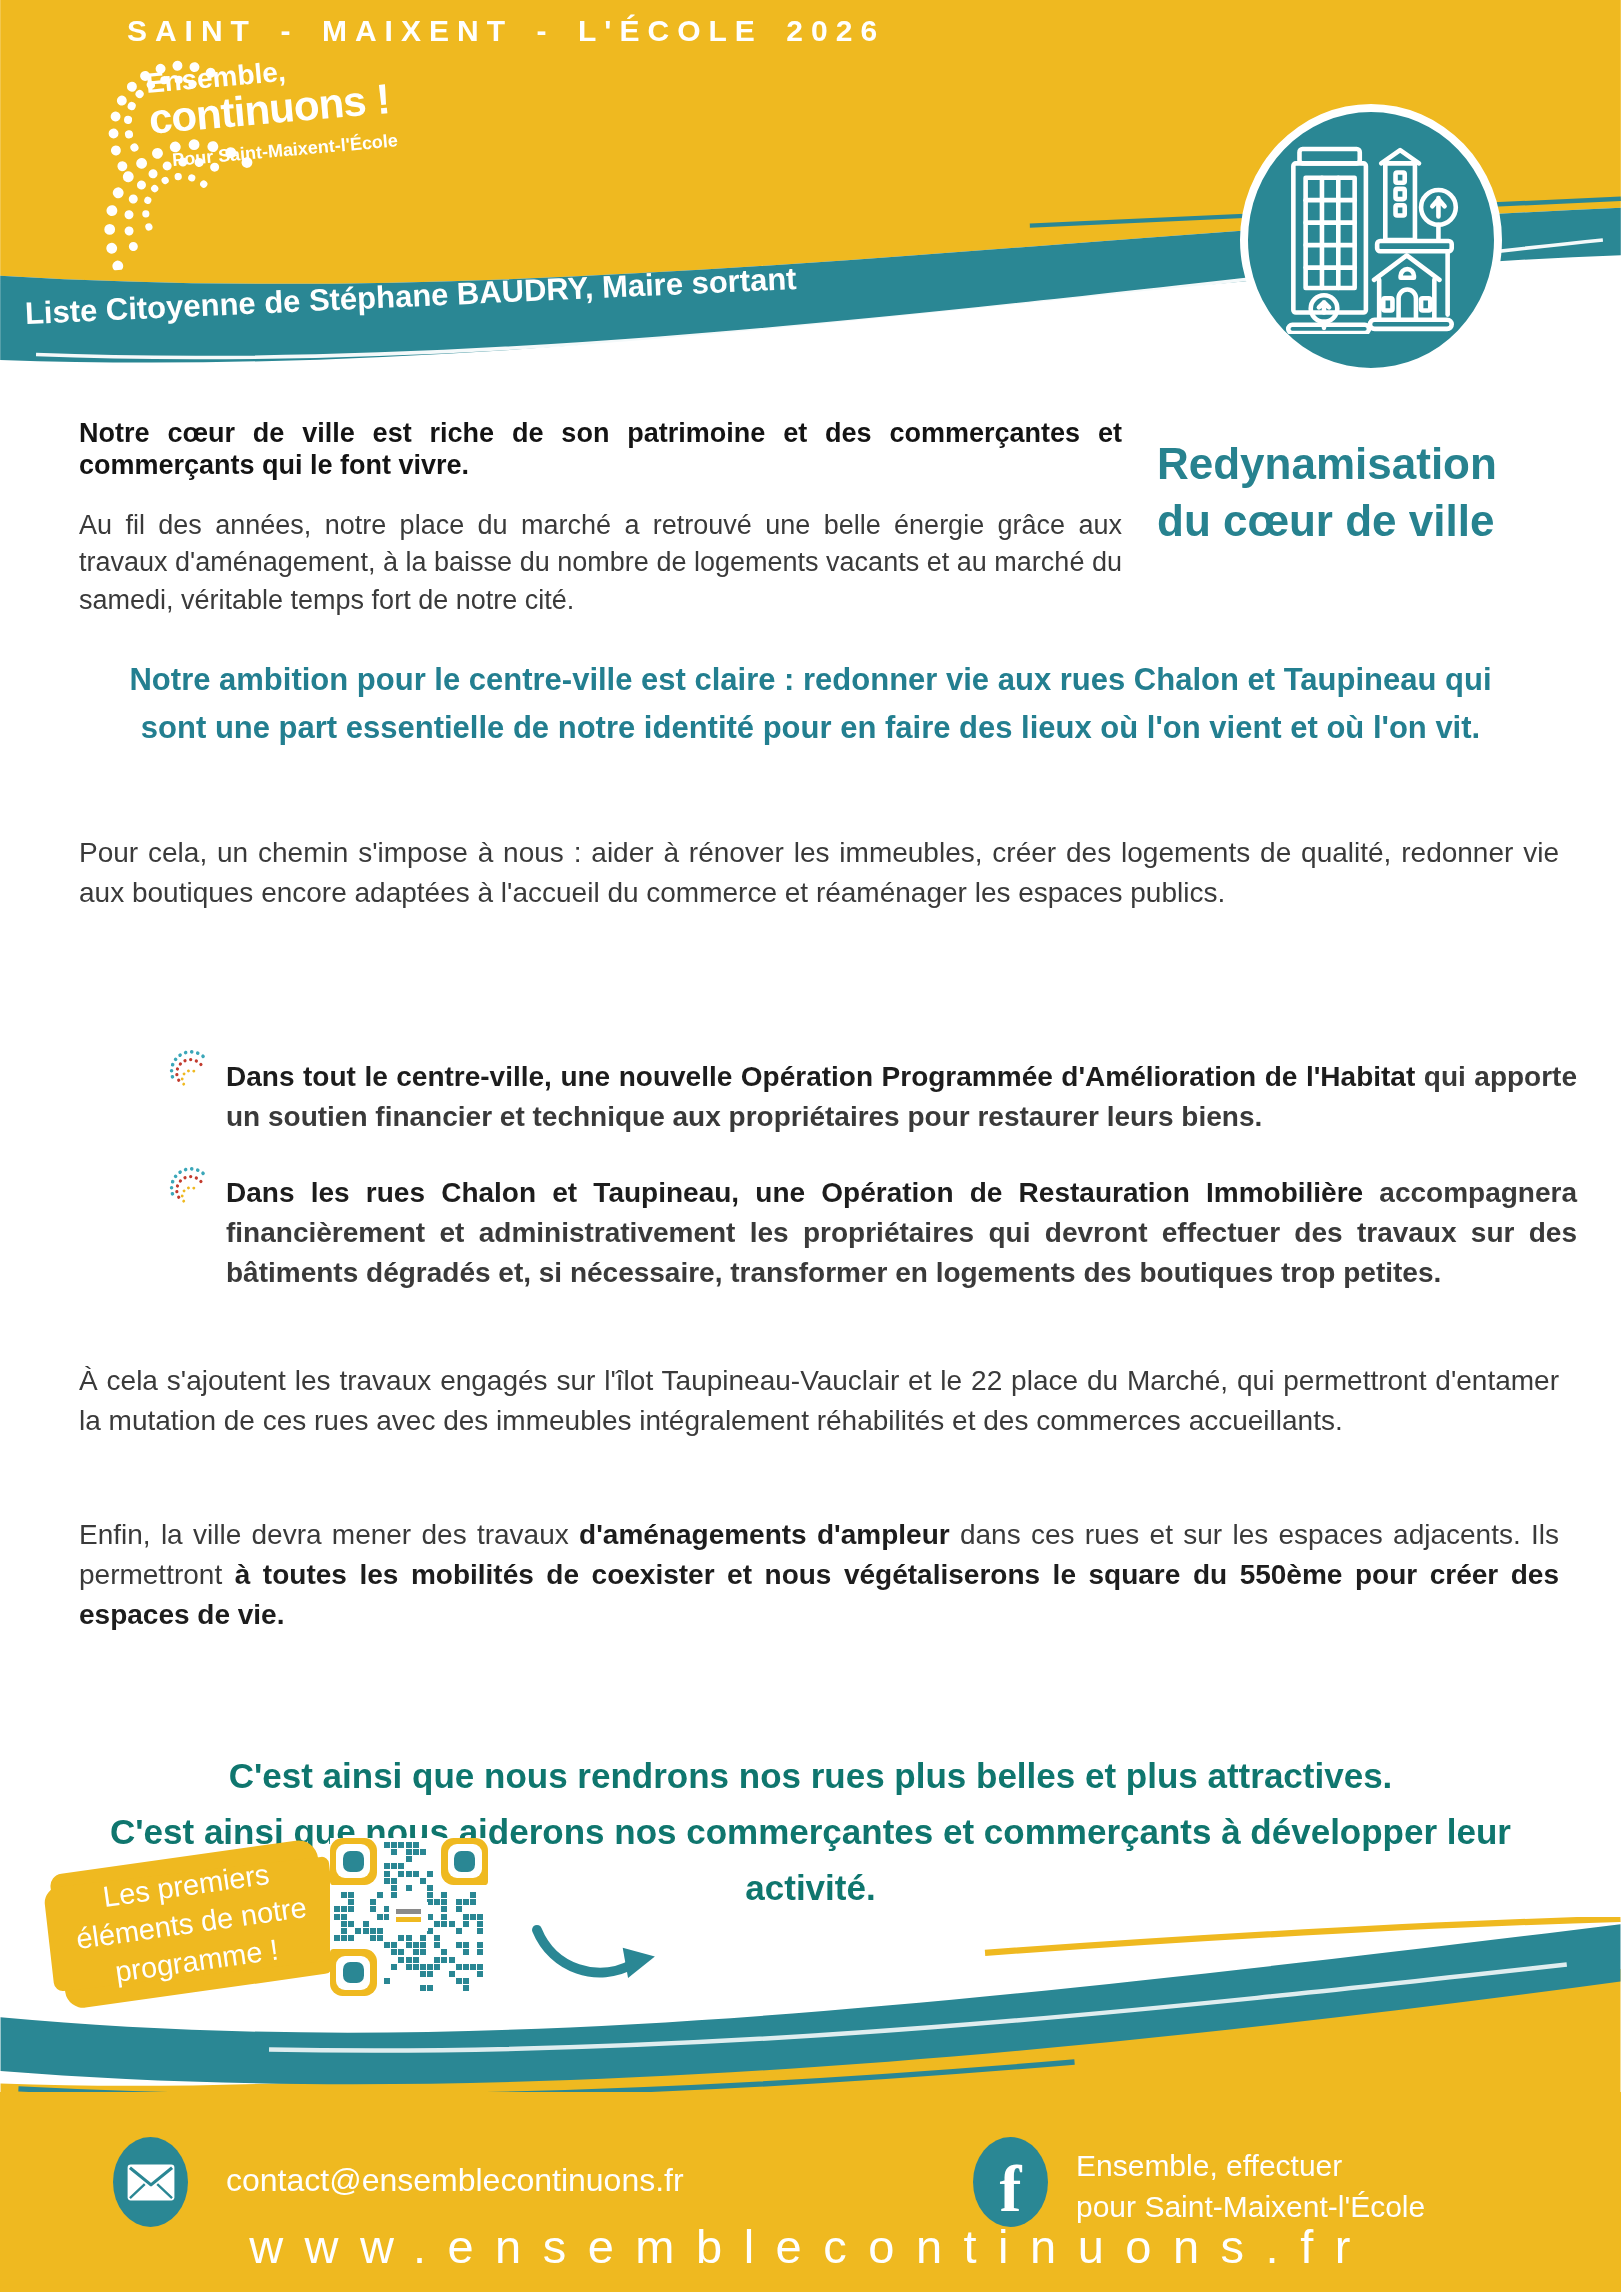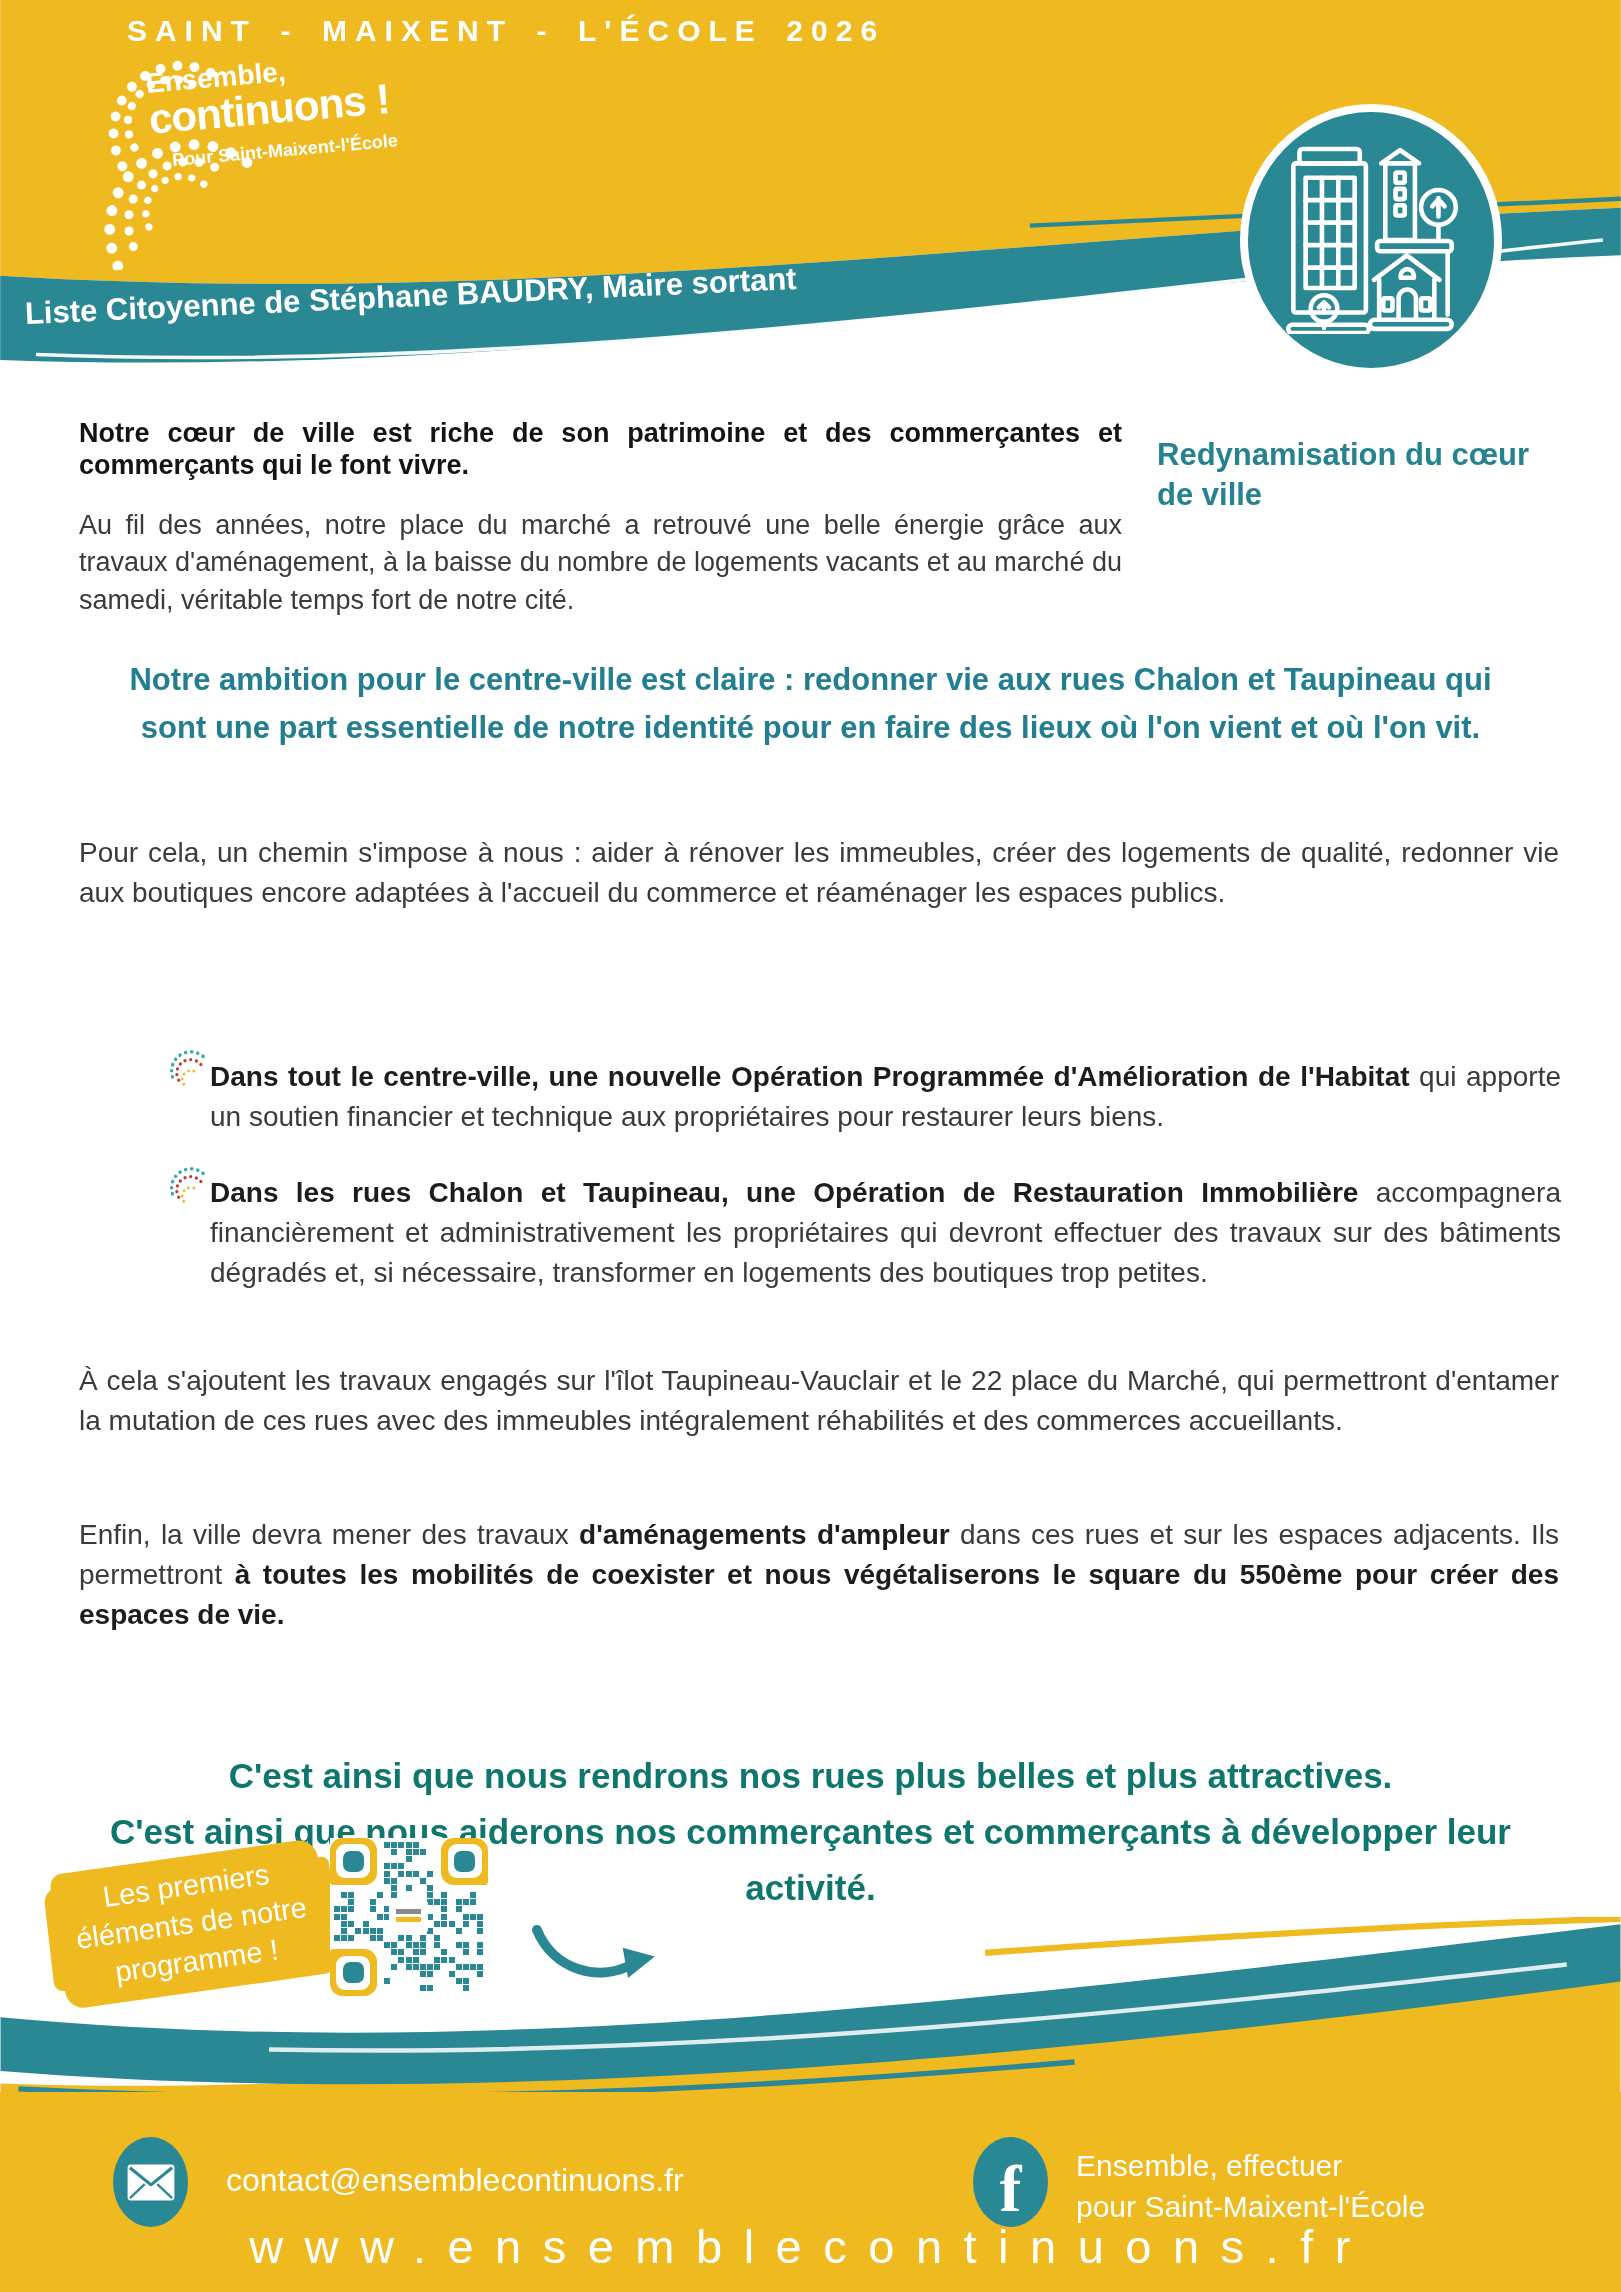--- a/index.html
+++ b/index.html
@@ -36,41 +36,41 @@
   .intro-heading{
     position:absolute;left:79px;top:417px;width:1043px;
     font-size:27px;font-weight:bold;color:#141414;line-height:1.2;text-align:justify;
   }
   .intro-body{
     position:absolute;left:79px;top:507px;width:1043px;
     font-size:27px;color:#3a3a3a;line-height:1.38;text-align:justify;
   }
   .topic-heading{
     position:absolute;left:1157px;top:435px;width:385px;
-    font-size:31px;font-weight:bold;color:#27828F;line-height:1.3;
+    font-size:44px;font-weight:bold;color:#27828F;line-height:1.3;
   }
   .ambition{
     position:absolute;left:94px;top:656px;width:1433px;
     font-size:31px;font-weight:bold;color:#237F90;line-height:1.55;text-align:center;
   }
   .para{
     position:absolute;left:79px;width:1480px;
     font-size:28px;color:#3a3a3a;line-height:1.42;text-align:justify;
   }
   .para b{color:#1d1d1d;}
   .p-chemin{top:833px;}
   .p-outils{top:933px;}
   .p-ilot{top:1361px;}
   .p-enfin{top:1515px;}
   .bullet-icon{position:absolute;left:165px;width:47px;height:61px;}
   .bi-1{top:1042px;}
   .bi-2{top:1159px;}
   .bullet-text{
-    position:absolute;left:210px;width:1351px;
-    font-size:28px;color:#3a3a3a;line-height:1.42;text-align:justify;
+    position:absolute;left:226px;width:1351px;
+    font-size:28px;color:#3a3a3a;line-height:1.42;text-align:justify;font-weight:bold;
   }
   .bullet-text b{color:#1d1d1d;}
   .bt-1{top:1057px;}
   .bt-2{top:1173px;}
   .conclusion{
     position:absolute;left:94px;top:1748px;width:1433px;
     font-size:35px;font-weight:bold;color:#0f766e;line-height:1.6;text-align:center;
   }
   
   .ribbon{

